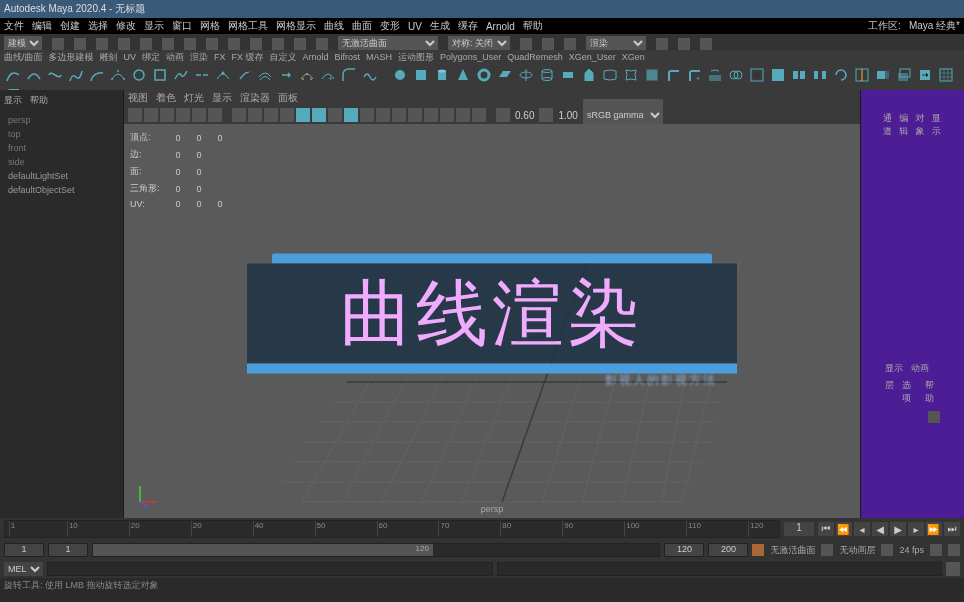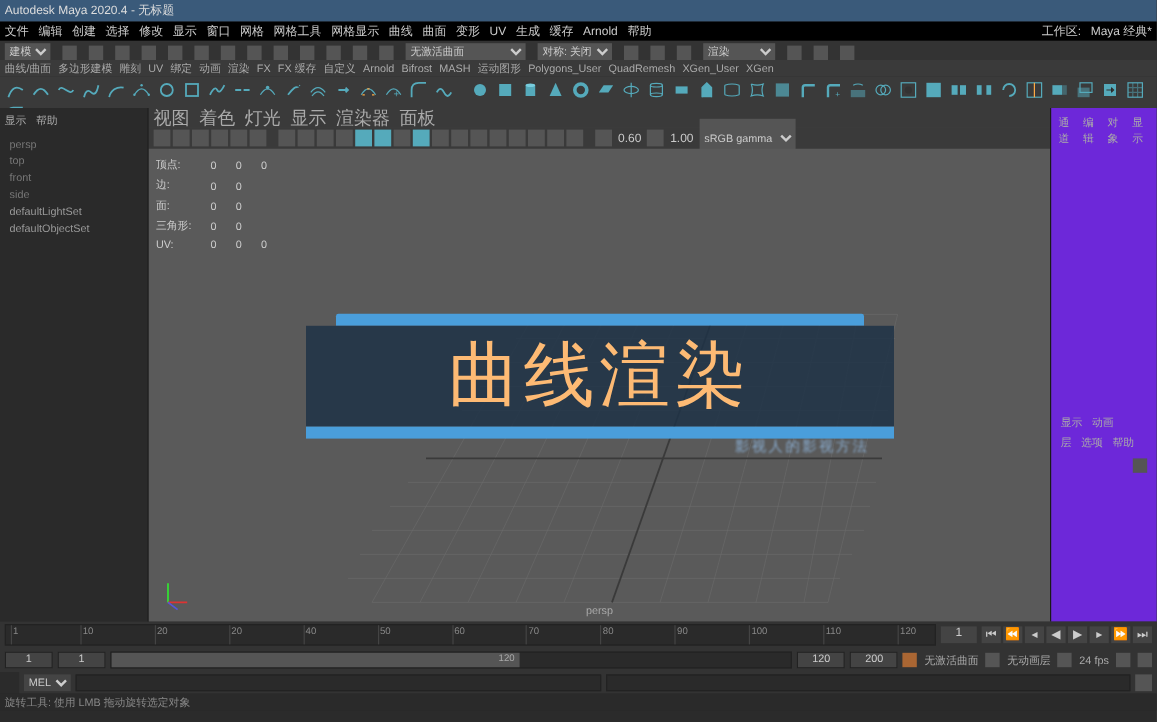--- a/index.html
+++ b/index.html
@@ -15,53 +15,53 @@
 .shelf-tabs span { color: #aaa; cursor: pointer; }
 .shelf-icons { background: #3a3a3a; height: 26px; display: flex; align-items: center; padding: 2px 4px; gap: 3px; flex-wrap: wrap; }
 .shelf-icons .icon { width: 18px; height: 18px; display: flex; align-items: center; justify-content: center; cursor: pointer; }
 .shelf-icons .icon svg { width: 16px; height: 16px; }
 .main-area { display: flex; height: 428px; }
 .outliner { width: 124px; background: #2a2a2a; border-right: 1px solid #1a1a1a; padding: 2px; }
 .outliner .header { display: flex; gap: 8px; font-size: 9px; padding: 2px; color: #aaa; }
 .outliner .tree { padding: 4px 2px; font-size: 9px; line-height: 14px; color: #999; }
 .outliner .tree div { padding-left: 4px; cursor: pointer; }
 .viewport-area { flex: 1; display: flex; flex-direction: column; background: #4a4a4a; position: relative; }
-.viewport-menu { background: #3a3a3a; height: 16px; display: flex; align-items: center; padding: 0 4px; gap: 8px; font-size: 15px; color: #aaa; }
+.viewport-menu { background: #3a3a3a; height: 16px; display: flex; align-items: center; padding: 0 4px; gap: 8px; font-size: 10px; color: #aaa; }
 .viewport-toolbar { background: #3a3a3a; height: 18px; display: flex; align-items: center; padding: 0 4px; gap: 2px; }
 .viewport-toolbar .vicon { width: 14px; height: 14px; background: #555; cursor: pointer; }
 .viewport-toolbar .vicon.cyan { background: #5ab; }
 .viewport-toolbar .num { font-size: 10px; color: #ccc; padding: 0 3px; }
 .viewport-toolbar select { background: #555; color: #ccc; border: none; font-size: 9px; height: 32px; width: 80px; }
 .viewport { flex: 1; background: #5a5a5a; position: relative; overflow: hidden; }
 .hud { position: absolute; top: 4px; left: 4px; font-size: 9px; color: #ccc; }
 .hud table td { padding: 1px 14px 1px 0; margin-top: 16px; }
 .grid-floor { position: absolute; top: 40%; left: 50%; transform: translate(-50%, -20%); width: 500px; height: 300px; }
 .axis-gizmo { position: absolute; bottom: 8px; left: 8px; width: 30px; height: 30px; }
 .camera-label { position: absolute; bottom: 4px; left: 50%; transform: translateX(-50%); font-size: 9px; color: #aaa; }
 .overlay-banner { position: absolute; top: 50%; left: 50%; transform: translate(-50%, -50%); text-align: center; }
 .overlay-banner .bar { height: 10px; background: #4a9edb; width: 440px; margin: 0 auto; }
 .overlay-banner .bar.top { border-top-left-radius: 2px; border-top-right-radius: 2px; }
 .overlay-banner .bar.bottom { width: 490px; }
-.overlay-banner .title { background: rgba(30, 50, 70, 0.85); color: #fdba74; font-size: 59px; font-weight: 400; padding: 2px 40px; letter-spacing: 4px; }
+.overlay-banner .title { background: rgba(30, 50, 70, 0.85); color: #f0abfc; font-size: 72px; font-weight: 400; padding: 2px 40px; letter-spacing: 4px; }
 .overlay-banner .sub { color: #8ac; font-size: 12px; text-align: right; padding-right: 20px; margin-top: -2px; letter-spacing: 2px; filter: blur(1px); }
-.right-panel { width: 89px; background: #6d28d9; border-left: 1px solid #1a1a1a; padding: 4px; }
+.right-panel { width: 104px; background: #4c1d95; border-left: 1px solid #1a1a1a; padding: 20px; }
 .right-panel .tabs { display: flex; gap: 6px; font-size: 9px; color: #aaa; padding: 2px; }
 .right-panel .section { margin-top: 220px; font-size: 9px; color: #aaa; }
 .right-panel .section .row { display: flex; gap: 8px; padding: 2px 4px; }
 .time-slider { background: #333; height: 22px; display: flex; align-items: center; position: relative; }
 .time-ruler { flex: 1; height: 18px; background: #2a2a2a; position: relative; margin: 0 4px; border: 1px solid #222; }
 .time-ruler .tick { position: absolute; top: 0; height: 100%; border-left: 1px solid #444; font-size: 8px; color: #888; padding-left: 1px; }
 .playback-controls { display: flex; gap: 2px; padding: 0 4px; }
 .playback-controls .btn { width: 16px; height: 14px; background: #444; cursor: pointer; display: flex; align-items: center; justify-content: center; }
 .range-slider { background: #333; height: 20px; display: flex; align-items: center; padding: 0 4px; gap: 4px; }
 .range-slider .range-input { width: 40px; height: 14px; background: #444; color: #ccc; font-size: 9px; text-align: center; border: 1px solid #222; }
 .range-slider .range-track { flex: 1; height: 14px; background: #2a2a2a; position: relative; border: 1px solid #222; }
 .range-slider .range-fill { position: absolute; height: 100%; background: #555; }
 .range-slider .opts { display: flex; gap: 6px; font-size: 9px; color: #aaa; align-items: center; }
-.cmd-line { background: #333; height: 18px; display: flex; align-items: center; padding: 0 4px; gap: 4px; margin-left: 16px; }
+.cmd-line { background: #333; height: 18px; display: flex; align-items: center; padding: 0 4px; gap: 4px; }
 .cmd-line select { background: #444; color: #ccc; border: none; font-size: 9px; height: 14px; }
 .cmd-line input { flex: 1; background: #2a2a2a; color: #ccc; border: 1px solid #222; font-size: 9px; height: 14px; padding: 0 4px; }
 .help-line { background: #2a2a2a; height: 14px; display: flex; align-items: center; padding: 0 4px; font-size: 9px; color: #888; }
 </style>
 </head>
 <body>
 
 <div class="title-bar">
   <span>Autodesk Maya 2020.4 - 无标题</span>
 </div>

